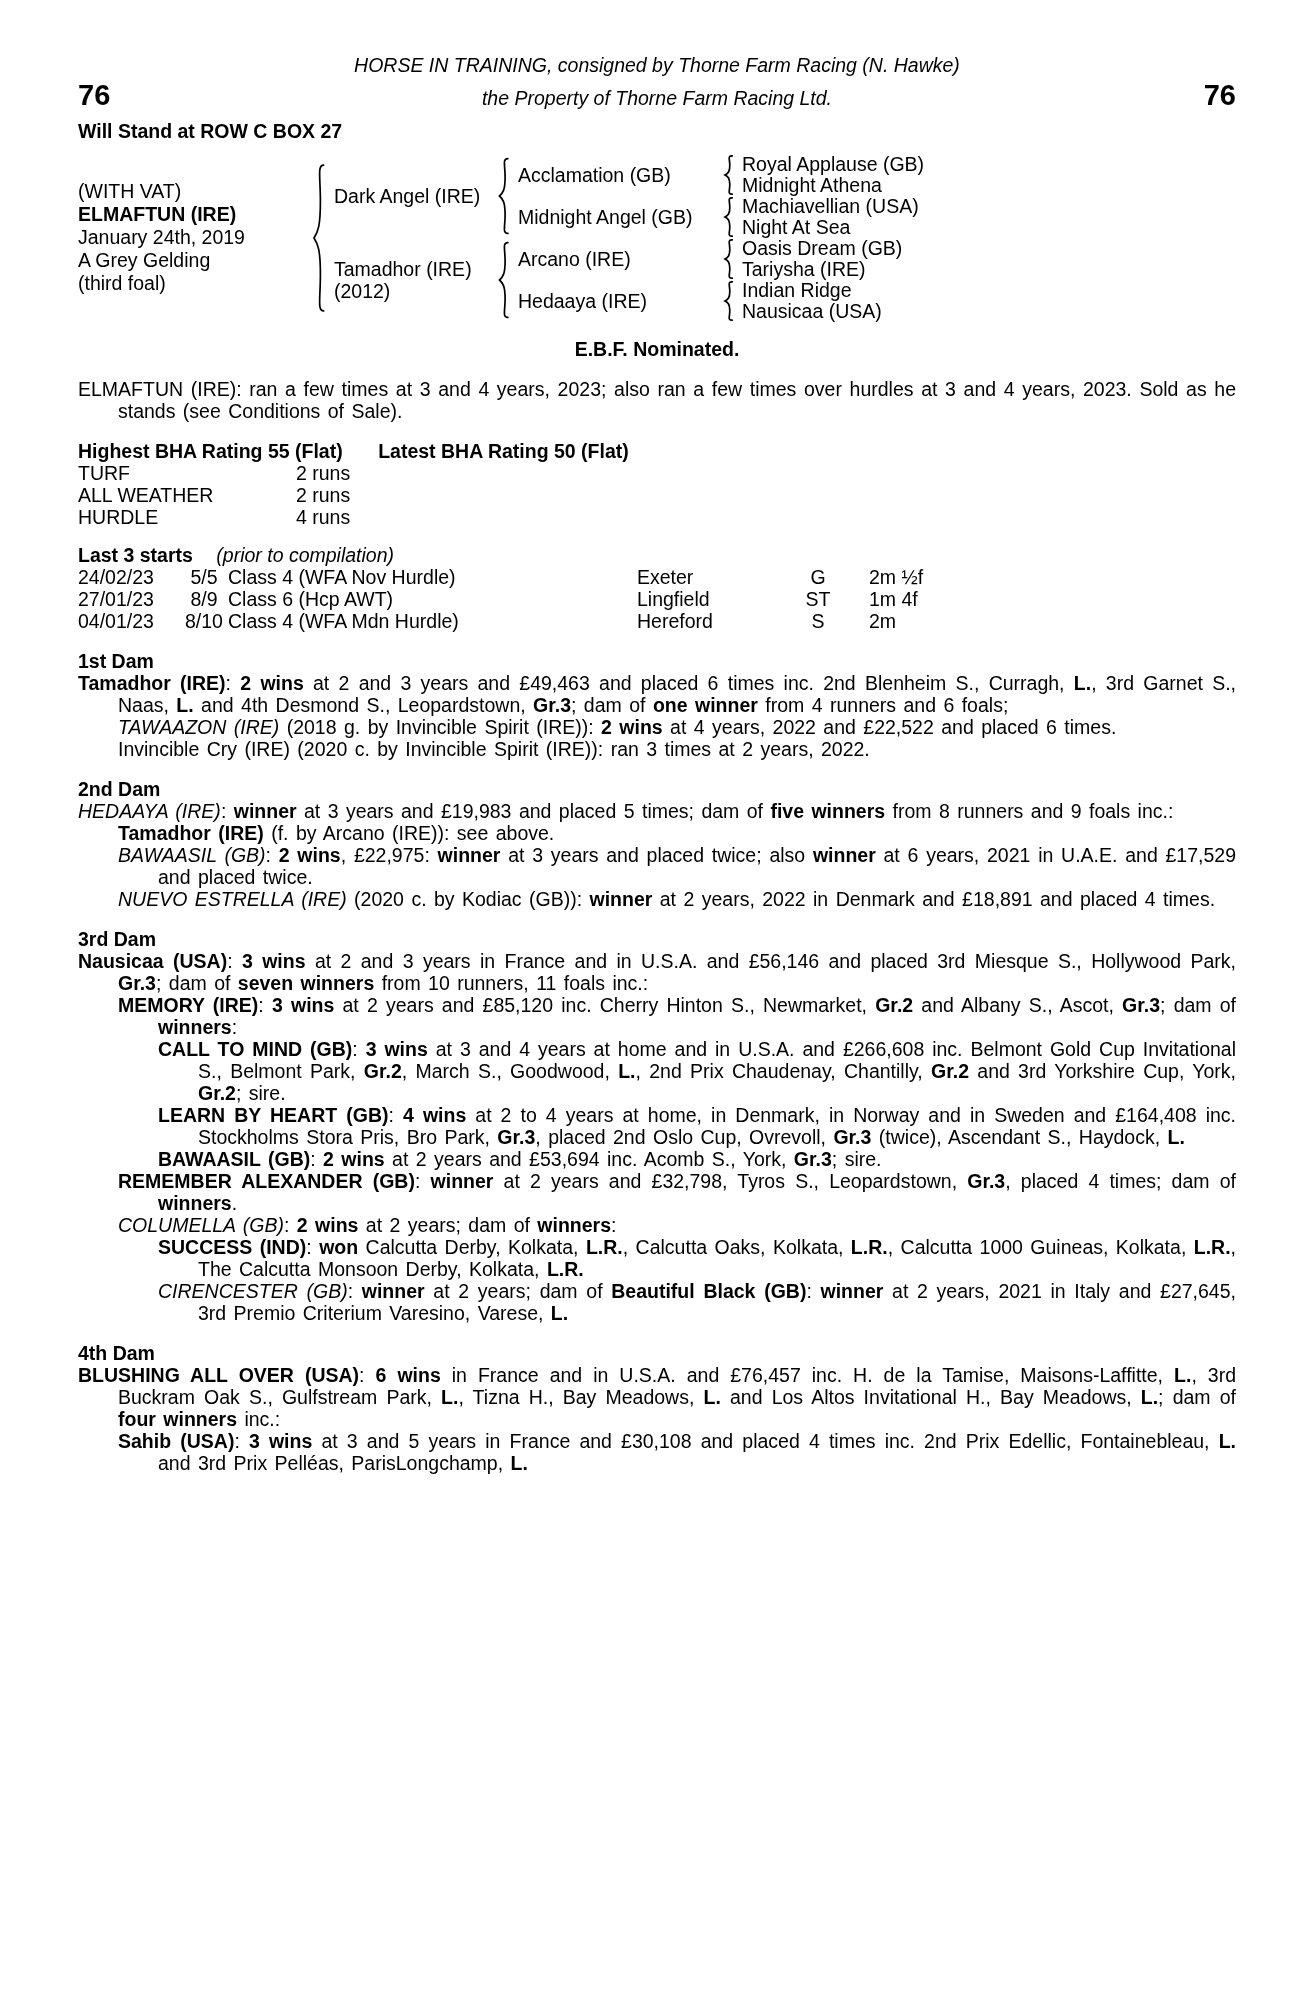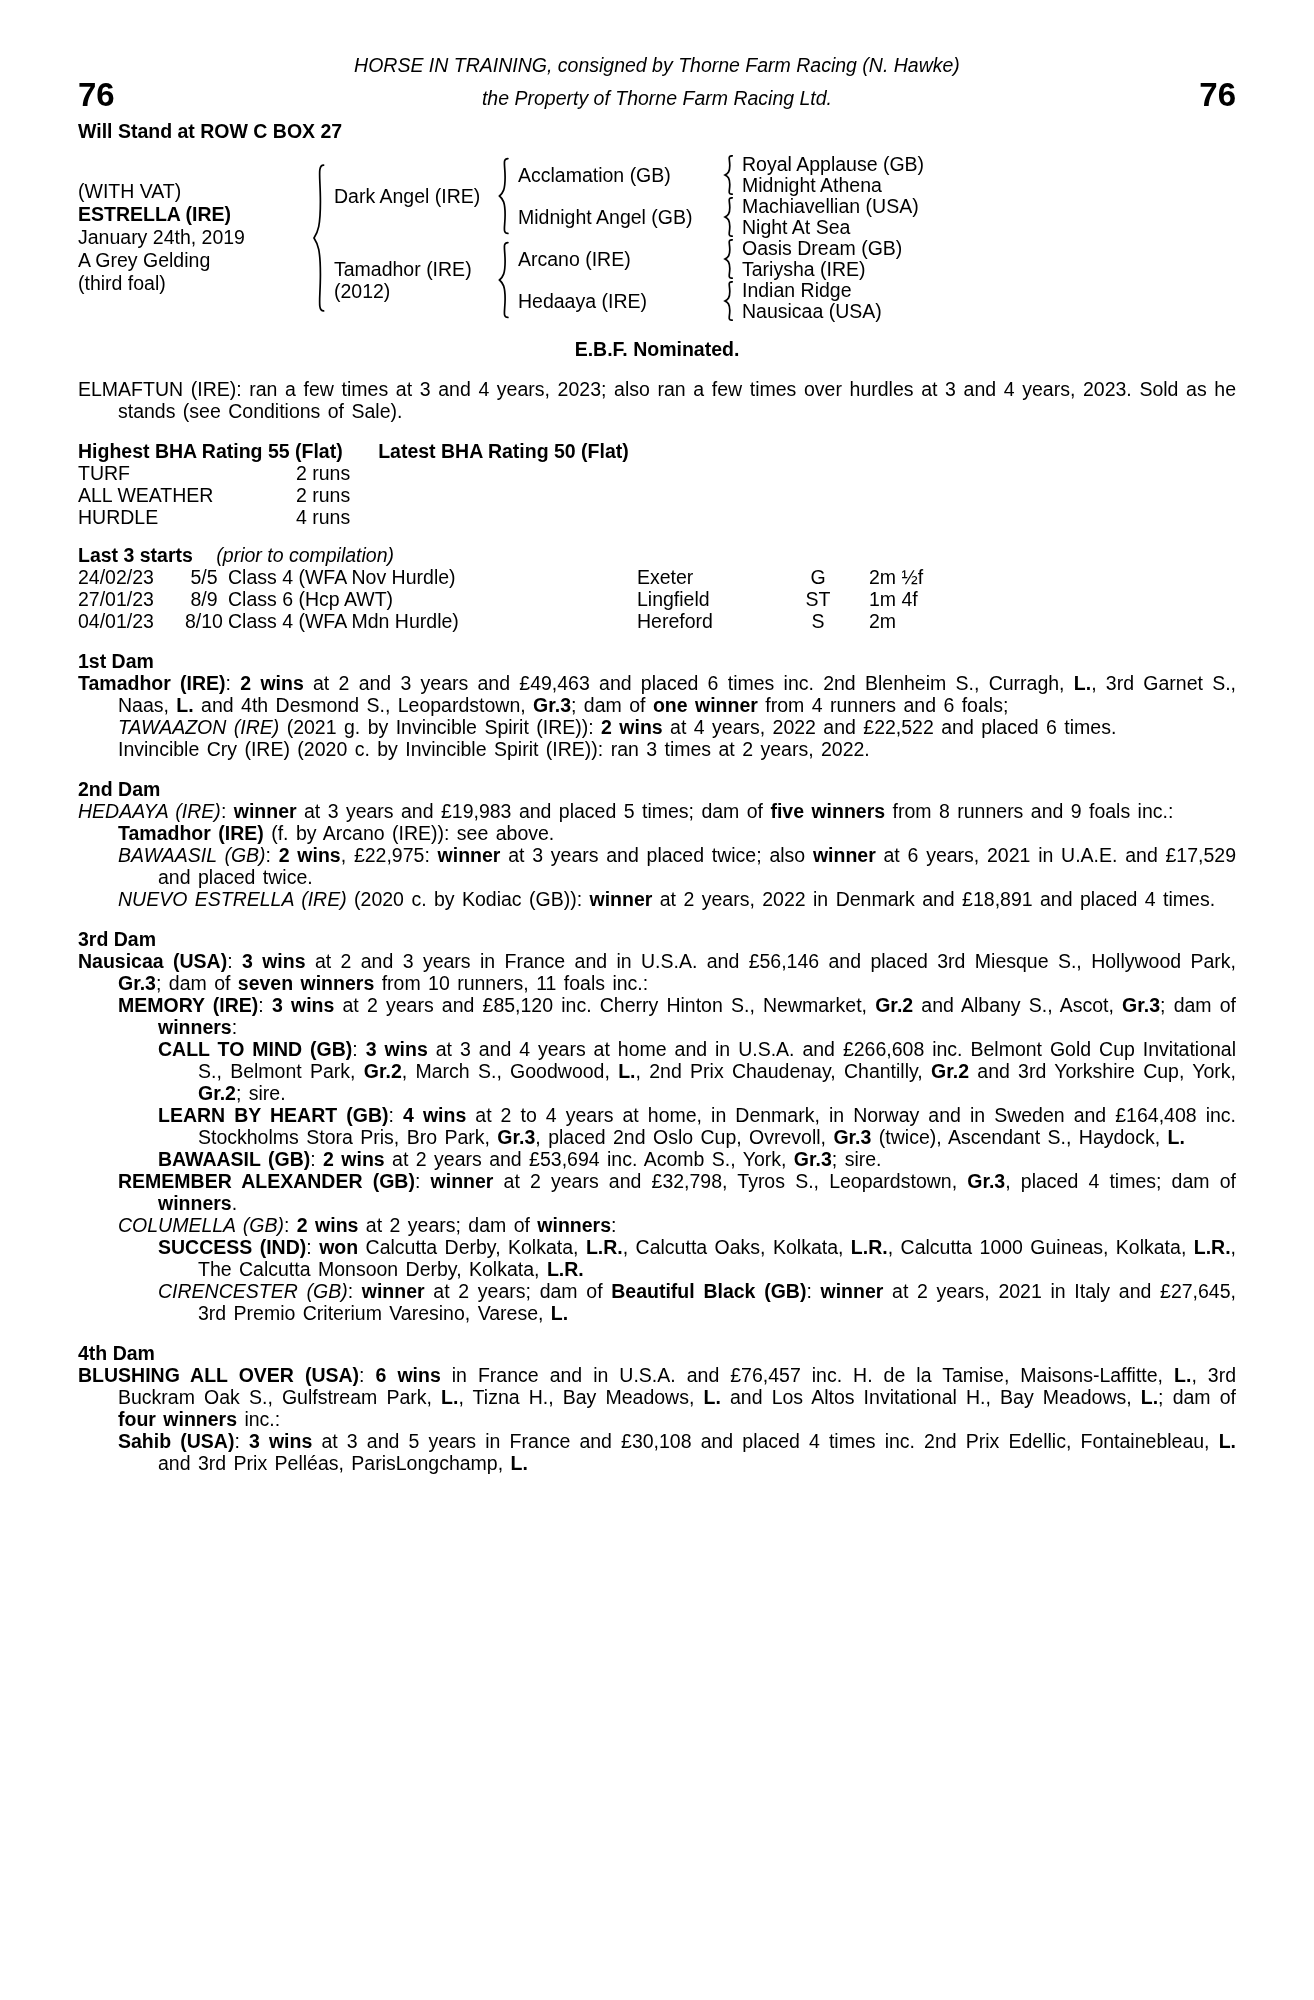--- a/index.html
+++ b/index.html
@@ -10,21 +10,21 @@
     font-size: 19.5px; line-height: 22px;
     overflow: hidden;
   }
   .page { padding: 54px 78px 0 78px; }
   .b { font-weight: bold; }
   .i { font-style: italic; }
 
   
   .hdr-consignor { text-align: center; font-style: italic; }
   .hdr-row { display: flex; align-items: flex-end; margin-top: 2px; }
-  .lot { width: 140px; font-size: 33px; font-weight: bold; line-height: 34px; }
+  .lot { width: 140px; font-size: 29px; font-weight: bold; line-height: 34px; }
   .lot-right { text-align: right; }
   .hdr-property { flex: 1; text-align: center; font-style: italic; padding-bottom: 3px; }
   .stand-line { font-weight: bold; margin-top: 8px; }
 
   
   .pedigree { display: flex; align-items: center; margin-top: 12px; }
   .ped-col1 { width: 228px; line-height: 21px; }
   .ped-col1 > div { margin-bottom: 2px; }
   .horse-name { font-weight: bold; }
   .brace { display: flex; align-items: center; justify-content: center; margin: 0 8px 0 4px; flex: none; }
@@ -77,21 +77,21 @@
     <div class="lot">76</div>
     <div class="hdr-property">the Property of Thorne Farm Racing Ltd.</div>
     <div class="lot lot-right">76</div>
   </div>
 
   <div class="stand-line">Will Stand at ROW C BOX 27</div>
 
   <div class="pedigree">
     <div class="ped-col1">
       <div>(WITH VAT)</div>
-      <div class="horse-name">ESTRELLA (IRE)</div>
+      <div class="horse-name">ELMAFTUN (IRE)</div>
       <div>January 24th, 2019</div>
       <div>A Grey Gelding</div>
       <div>(third foal)</div>
     </div>
 
     <div class="brace brace-xl">
       <svg viewBox="0 0 20 100" preserveAspectRatio="none">
           <path d="M17 2 C9 2 13 10 13 26 C13 42 10 46 5 50 C10 54 13 58 13 74 C13 90 9 98 17 98" fill="none" stroke="#000" stroke-width="1.7" vector-effect="non-scaling-stroke" stroke-linecap="round"></path>
         </svg>
     </div>
@@ -226,21 +226,21 @@
           <span class="sc-course">Hereford</span>
           <span class="sc-going">S</span>
           <span class="sc-distance">2m</span>
         </div>
       </div>
   </div>
 
   <div>
       <div class="dam-heading">1st Dam</div>
       <p class="para ind0"><span class="b">Tamadhor (IRE)</span><span>: </span><span class="b">2 wins</span><span> at 2 and 3 years and £49,463 and placed 6 times inc. 2nd Blenheim S., Curragh, </span><span class="b">L.</span><span>, 3rd Garnet S., Naas, </span><span class="b">L.</span><span> and 4th Desmond S., Leopardstown, </span><span class="b">Gr.3</span><span>; dam of </span><span class="b">one winner</span><span> from 4 runners and 6 foals;</span></p>
-      <p class="para ind1"><span class="i">TAWAAZON (IRE)</span><span> (2021 g. by Invincible Spirit (IRE)): </span><span class="b">2 wins</span><span> at 4 years, 2022 and £22,522 and placed 6 times.</span></p>
+      <p class="para ind1"><span class="i">TAWAAZON (IRE)</span><span> (2018 g. by Invincible Spirit (IRE)): </span><span class="b">2 wins</span><span> at 4 years, 2022 and £22,522 and placed 6 times.</span></p>
       <p class="para ind1"><span>Invincible Cry (IRE) (2020 c. by Invincible Spirit (IRE)): ran 3 times at 2 years, 2022.</span></p>
       <div class="dam-heading">2nd Dam</div>
       <p class="para ind0"><span class="i">HEDAAYA (IRE)</span><span>: </span><span class="b">winner</span><span> at 3 years and £19,983 and placed 5 times; dam of </span><span class="b">five winners</span><span> from 8 runners and 9 foals inc.:</span></p>
       <p class="para ind1"><span class="b">Tamadhor (IRE)</span><span> (f. by Arcano (IRE)): see above.</span></p>
       <p class="para ind1"><span class="i">BAWAASIL (GB)</span><span>: </span><span class="b">2 wins</span><span>, £22,975: </span><span class="b">winner</span><span> at 3 years and placed twice; also </span><span class="b">winner</span><span> at 6 years, 2021 in U.A.E. and £17,529 and placed twice.</span></p>
       <p class="para ind1"><span class="i">NUEVO ESTRELLA (IRE)</span><span> (2020 c. by Kodiac (GB)): </span><span class="b">winner</span><span> at 2 years, 2022 in Denmark and £18,891 and placed 4 times.</span></p>
       <div class="dam-heading">3rd Dam</div>
       <p class="para ind0"><span class="b">Nausicaa (USA)</span><span>: </span><span class="b">3 wins</span><span> at 2 and 3 years in France and in U.S.A. and £56,146 and placed 3rd Miesque S., Hollywood Park, </span><span class="b">Gr.3</span><span>; dam of </span><span class="b">seven winners</span><span> from 10 runners, 11 foals inc.:</span></p>
       <p class="para ind1"><span class="b">MEMORY (IRE)</span><span>: </span><span class="b">3 wins</span><span> at 2 years and £85,120 inc. Cherry Hinton S., Newmarket, </span><span class="b">Gr.2</span><span> and Albany S., Ascot, </span><span class="b">Gr.3</span><span>; dam of </span><span class="b">winners</span><span>:</span></p>
       <p class="para ind2"><span class="b">CALL TO MIND (GB)</span><span>: </span><span class="b">3 wins</span><span> at 3 and 4 years at home and in U.S.A. and £266,608 inc. Belmont Gold Cup Invitational S., Belmont Park, </span><span class="b">Gr.2</span><span>, March S., Goodwood, </span><span class="b">L.</span><span>, 2nd Prix Chaudenay, Chantilly, </span><span class="b">Gr.2</span><span> and 3rd Yorkshire Cup, York, </span><span class="b">Gr.2</span><span>; sire.</span></p>

